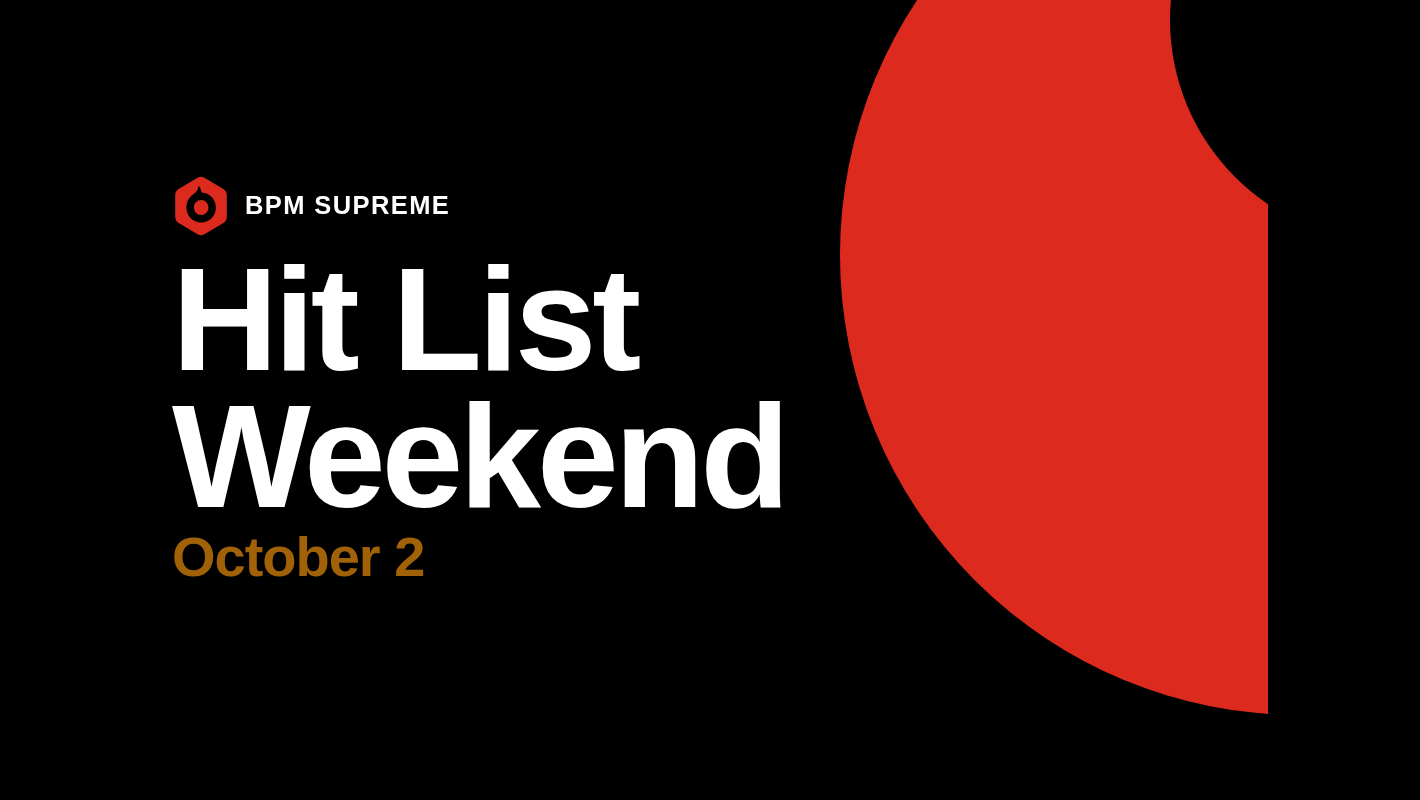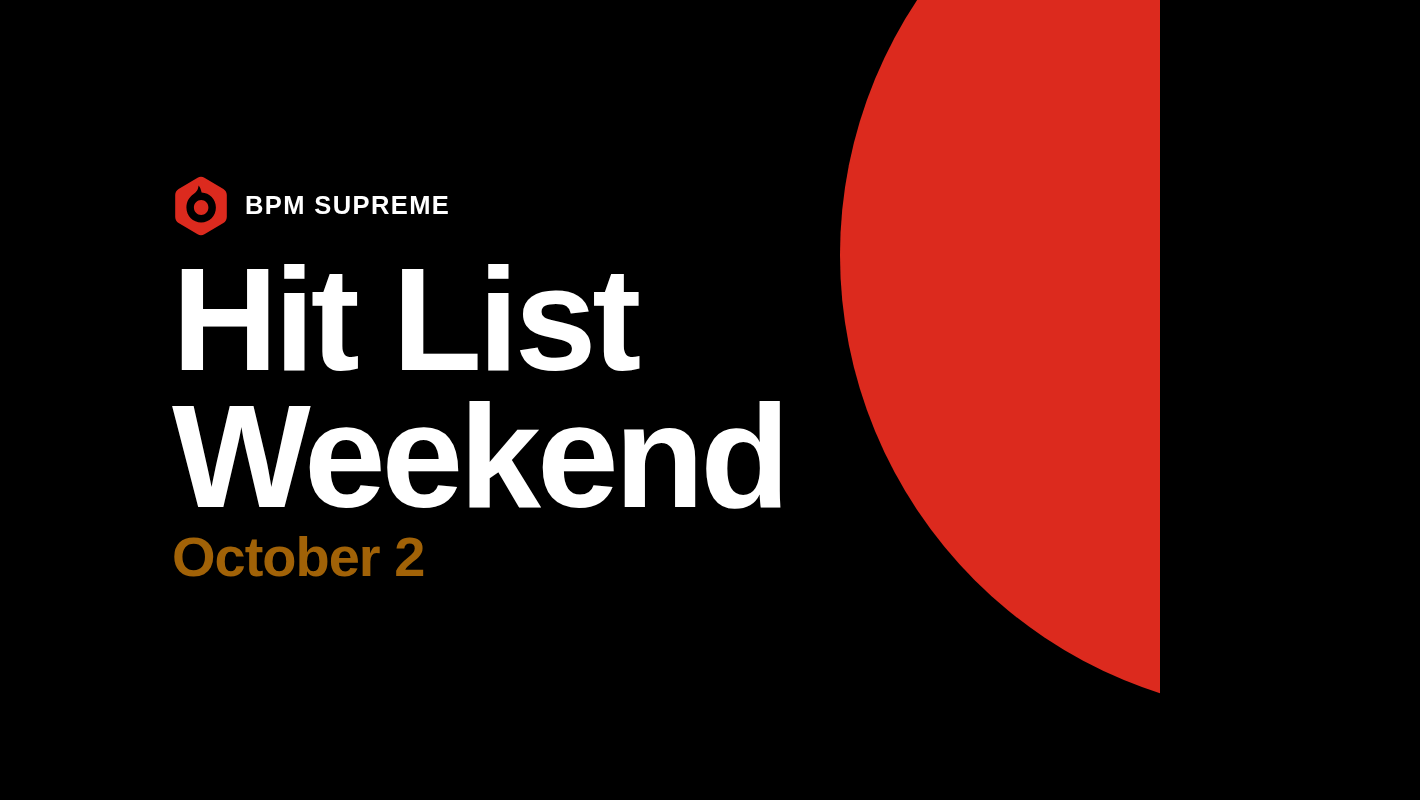--- a/index.html
+++ b/index.html
@@ -6,21 +6,21 @@
     margin: 0;
     padding: 0;
     background: #000000;
   }
   body {
     font-family: "Liberation Sans", sans-serif;
   }
 
   .canvas {
     position: relative;
-    width: 1160px;
+    width: 1268px;
     height: 800px;
     background: #000000;
     overflow: hidden;
   }
 
   
   .ring-wrap {
     position: absolute;
     left: 0;
     top: 0;

